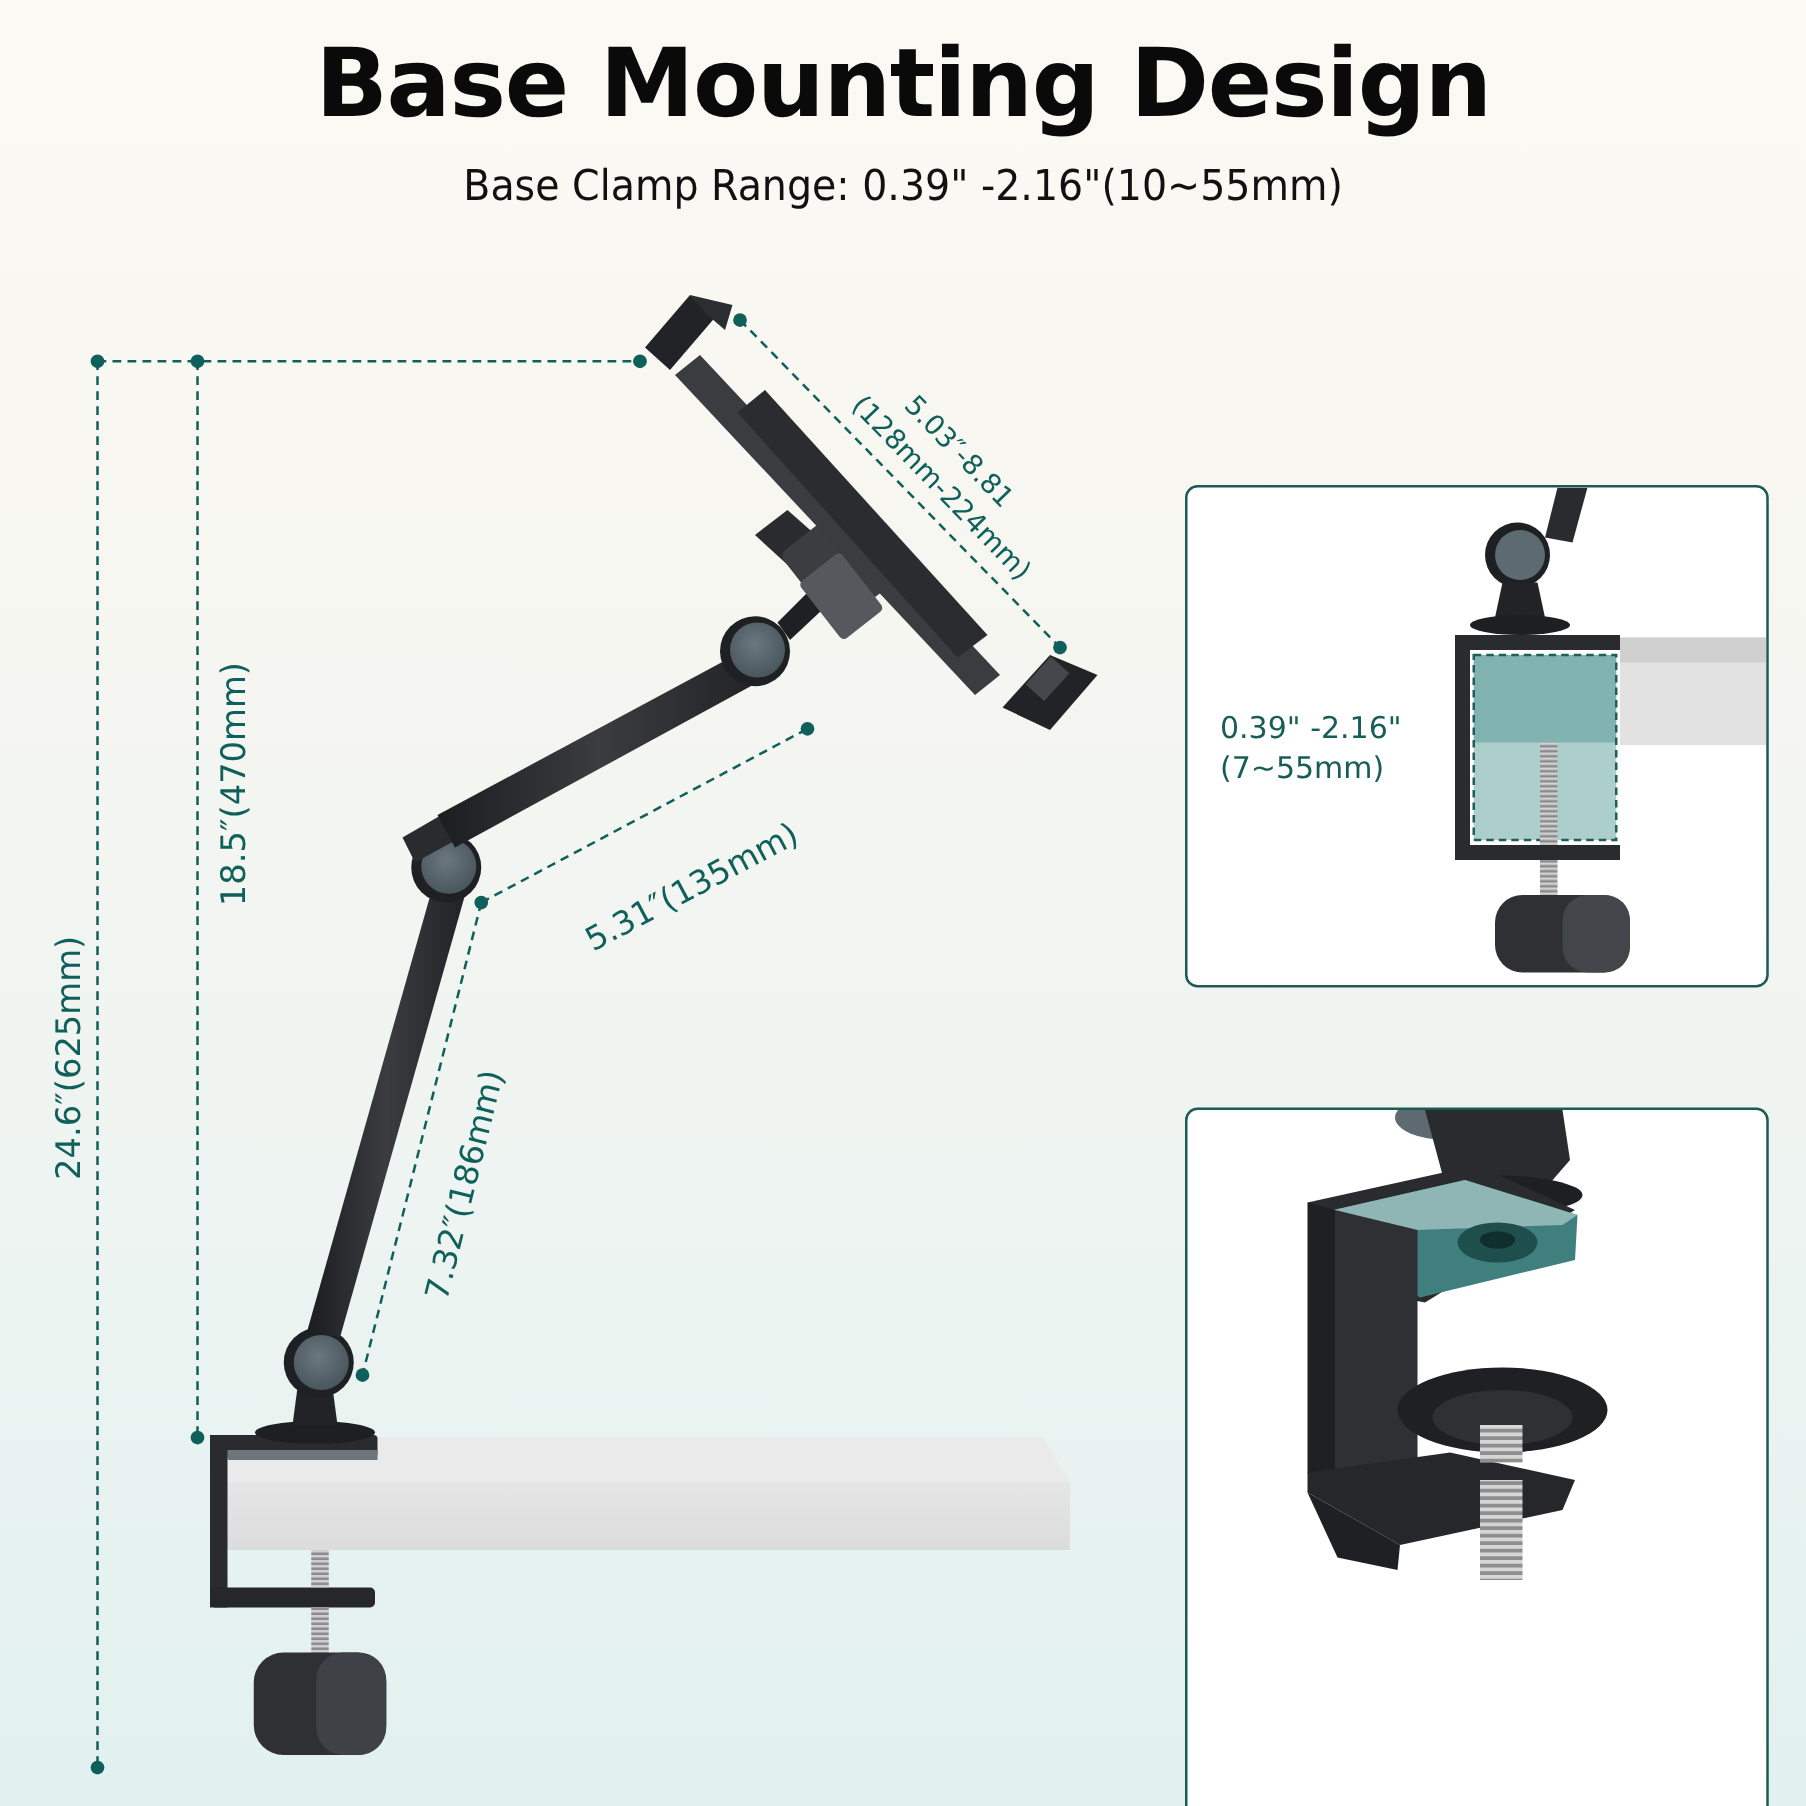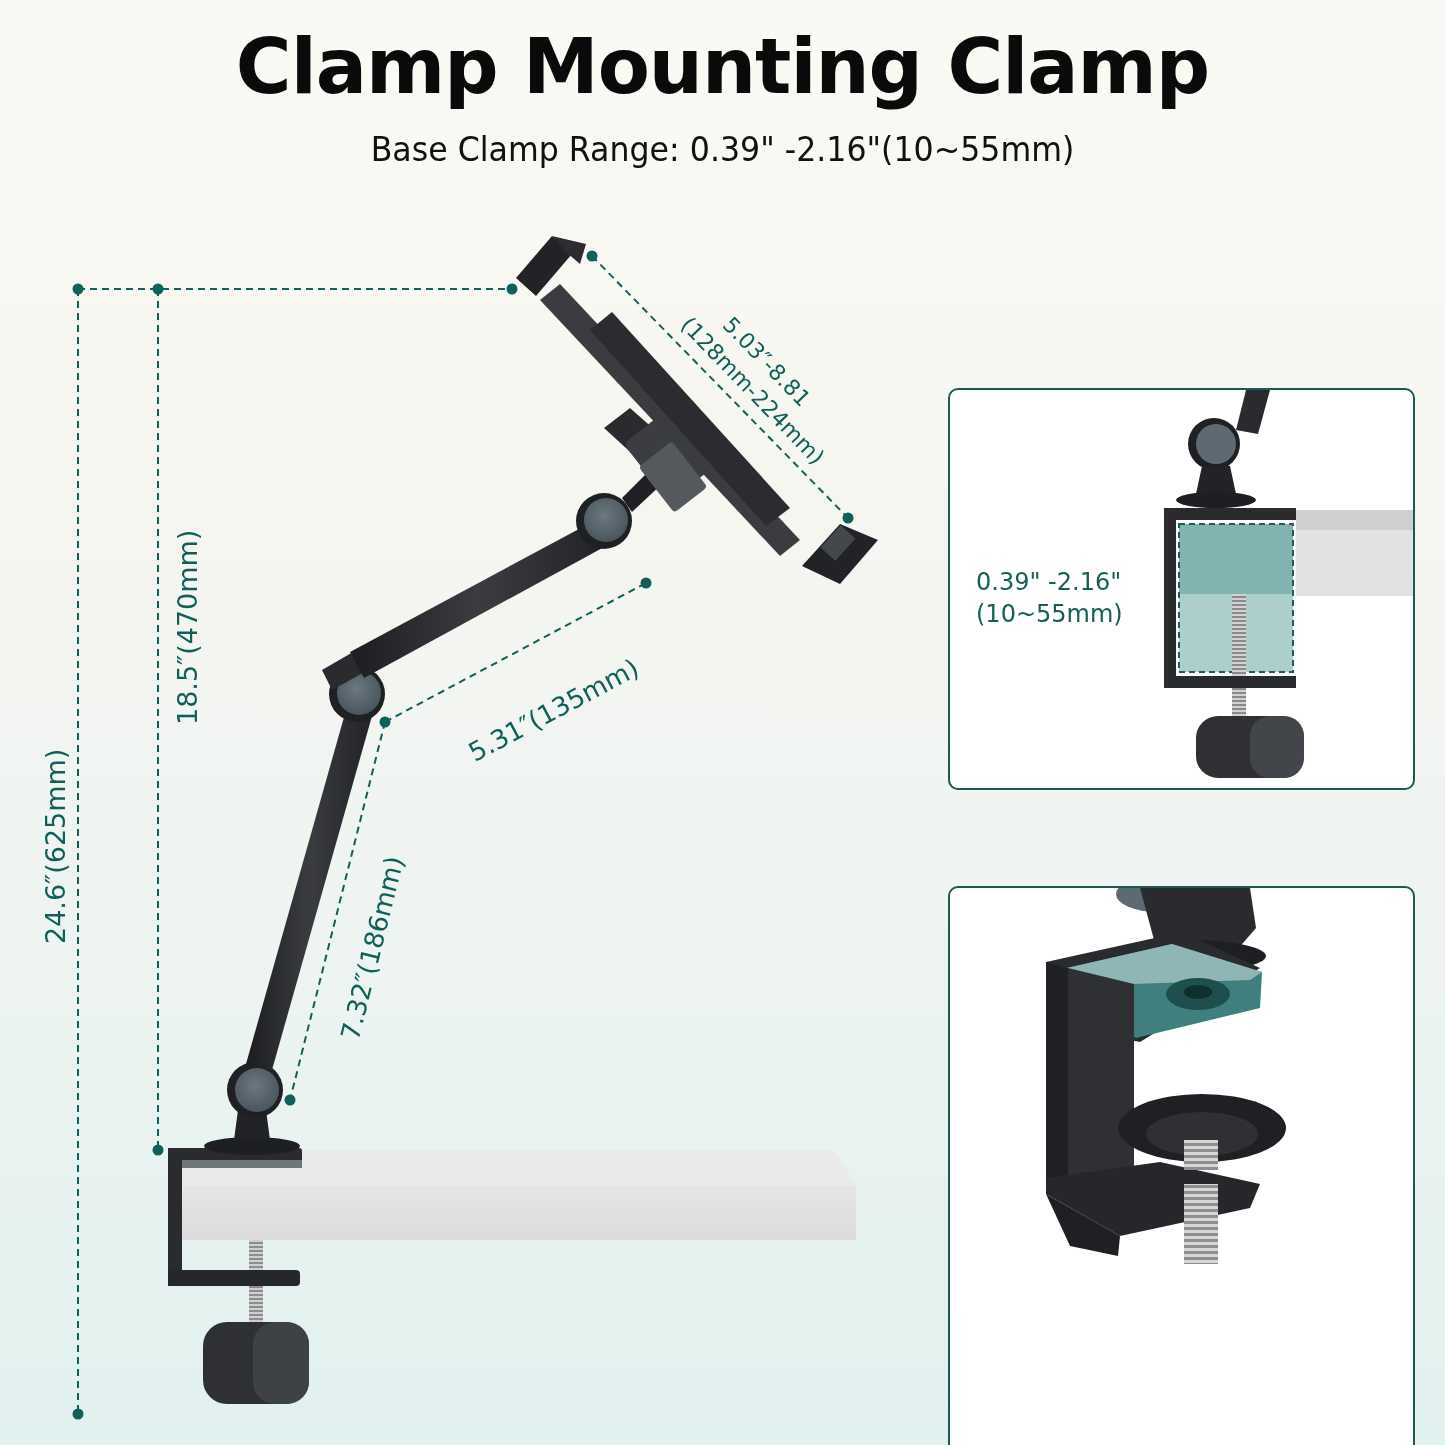--- a/index.html
+++ b/index.html
@@ -29,21 +29,21 @@
   }
   .panel svg { position:absolute; left:0; top:0; }
   .panel-label {
     position:absolute; font-family:"DejaVu Sans", sans-serif; color:#185e58;
     font-size:24px; line-height:32px;
   }
 </style>
 </head>
 <body>
 
-<div class="title">Clamp Mounting Clamp</div>
+<div class="title">Base Mounting Design</div>
 <div class="subtitle">Base Clamp Range: 0.39" -2.16"(10~55mm)</div>
 
 <svg class="main" width="1445" height="1445" viewBox="0 0 1445 1445">
   <defs>
     <linearGradient id="armGrad" x1="0" y1="0" x2="1" y2="0">
       <stop offset="0" stop-color="#1c1d20"></stop>
       <stop offset="0.5" stop-color="#3a3c40"></stop>
       <stop offset="1" stop-color="#222326"></stop>
     </linearGradient>
     <linearGradient id="deskGrad" x1="0" y1="0" x2="0" y2="1">
@@ -172,21 +172,21 @@
     <rect x="229" y="134" width="114" height="70" fill="#5f9c9a" opacity="0.55"></rect>
     <rect x="229" y="134" width="114" height="148" fill="none" stroke="#1f5e59" stroke-width="2" stroke-dasharray="6 4"></rect>
 
     <rect x="282" y="204" width="14" height="82" fill="url(#thread2)"></rect>
     <rect x="282" y="298" width="14" height="30" fill="url(#thread2)"></rect>
 
     <rect x="246" y="326" width="108" height="62" rx="22" fill="#2e3033"></rect>
     <rect x="300" y="326" width="54" height="62" rx="20" fill="#42464a"></rect>
   </svg>
   <div class="panel-label" style="left:26px; top:176px;">0.39" -2.16"</div>
-  <div class="panel-label" style="left:26px; top:208px;">(10~55mm)</div>
+  <div class="panel-label" style="left:26px; top:208px;">(7~55mm)</div>
 </div>
 
 <div class="panel" style="left:948px; top:886px; width:463px; height:698px; height:698px;">
   <svg width="463" height="698" viewBox="0 0 463 698">
     <defs>
       <pattern id="thread3" width="8" height="6" patternUnits="userSpaceOnUse">
         <rect width="8" height="6" fill="#d6d6d6"></rect>
         <rect y="3" width="8" height="3" fill="#8e8e8e"></rect>
       </pattern>
     </defs>

